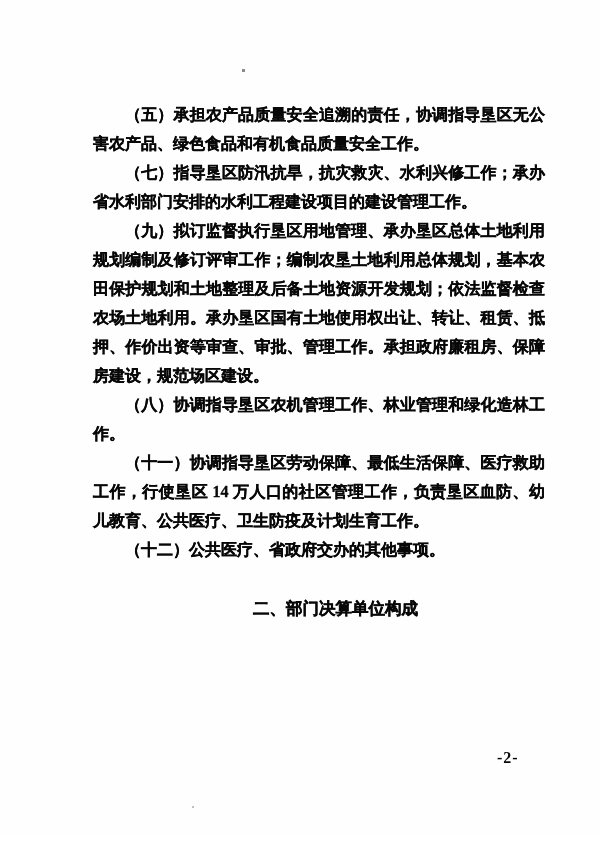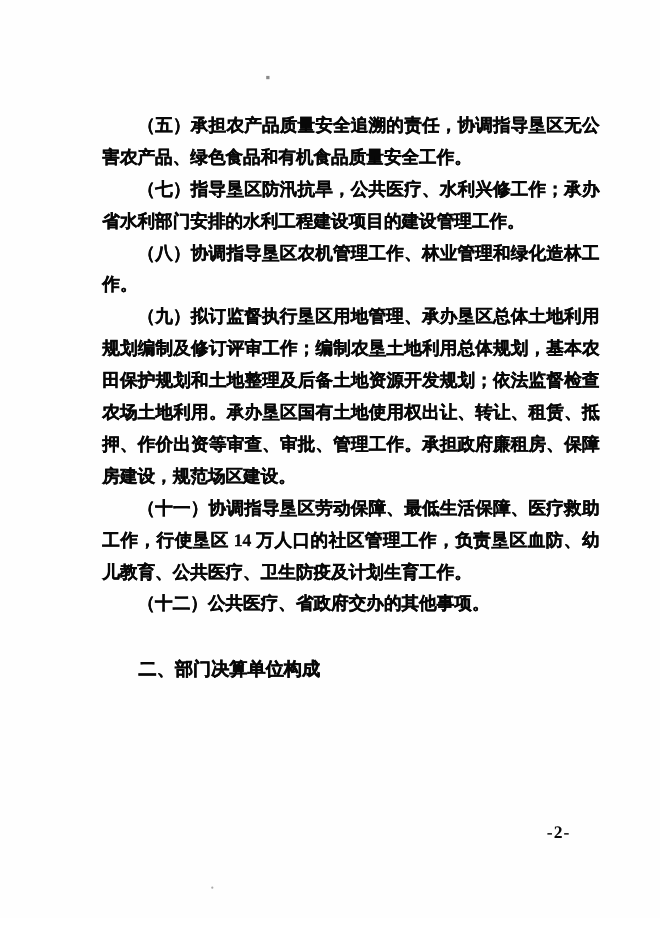--- a/index.html
+++ b/index.html
@@ -30,21 +30,21 @@
     text-align: justify;
     text-indent: 2em;
     -webkit-text-stroke: 0.3px #080808;
   }
   .heading {
     margin: 30px 0 0 0;
     font-size: 16.5px;
     line-height: 29px;
     font-weight: 700;
     text-indent: 2em;
-    text-align: left;
+    text-align: center;
     -webkit-text-stroke: 0.4px #080808;
   }
   .page-number {
     position: absolute;
     top: 749px;
     left: 497px;
     font-size: 16px;
     font-weight: 700;
     letter-spacing: 1px;
     font-family: "Liberation Serif", serif;
@@ -55,23 +55,23 @@
   }
   .speck-1 { left: 242px; top: 69px; width: 3px; height: 3px; }
   .speck-2 { left: 192px; top: 806px; width: 2px; height: 2px; border-radius: 50%; background: #aaaaaa; }
 </style>
 </head>
 <body>
 
 <div class="page">
   <div class="content">
     <p class="para">（五）承担农产品质量安全追溯的责任，协调指导垦区无公害农产品、绿色食品和有机食品质量安全工作。</p>
-    <p class="para">（七）指导垦区防汛抗旱，公共医疗、水利兴修工作；承办省水利部门安排的水利工程建设项目的建设管理工作。</p>
+    <p class="para">（七）指导垦区防汛抗旱，抗灾救灾、水利兴修工作；承办省水利部门安排的水利工程建设项目的建设管理工作。</p>
+    <p class="para">（九）拟订监督执行垦区用地管理、承办垦区总体土地利用规划编制及修订评审工作；编制农垦土地利用总体规划，基本农田保护规划和土地整理及后备土地资源开发规划；依法监督检查农场土地利用。承办垦区国有土地使用权出让、转让、租赁、抵押、作价出资等审查、审批、管理工作。承担政府廉租房、保障房建设，规范场区建设。</p>
     <p class="para">（八）协调指导垦区农机管理工作、林业管理和绿化造林工作。</p>
-    <p class="para">（九）拟订监督执行垦区用地管理、承办垦区总体土地利用规划编制及修订评审工作；编制农垦土地利用总体规划，基本农田保护规划和土地整理及后备土地资源开发规划；依法监督检查农场土地利用。承办垦区国有土地使用权出让、转让、租赁、抵押、作价出资等审查、审批、管理工作。承担政府廉租房、保障房建设，规范场区建设。</p>
     <p class="para">（十一）协调指导垦区劳动保障、最低生活保障、医疗救助工作，行使垦区 14 万人口的社区管理工作，负责垦区血防、幼儿教育、公共医疗、卫生防疫及计划生育工作。</p>
     <p class="para">（十二）公共医疗、省政府交办的其他事项。</p>
     <p class="heading">二、部门决算单位构成</p>
   </div>
   <div class="page-number">-2-</div>
   <div class="speck speck-1"></div>
   <div class="speck speck-2"></div>
 </div>
 
 </body></html>

